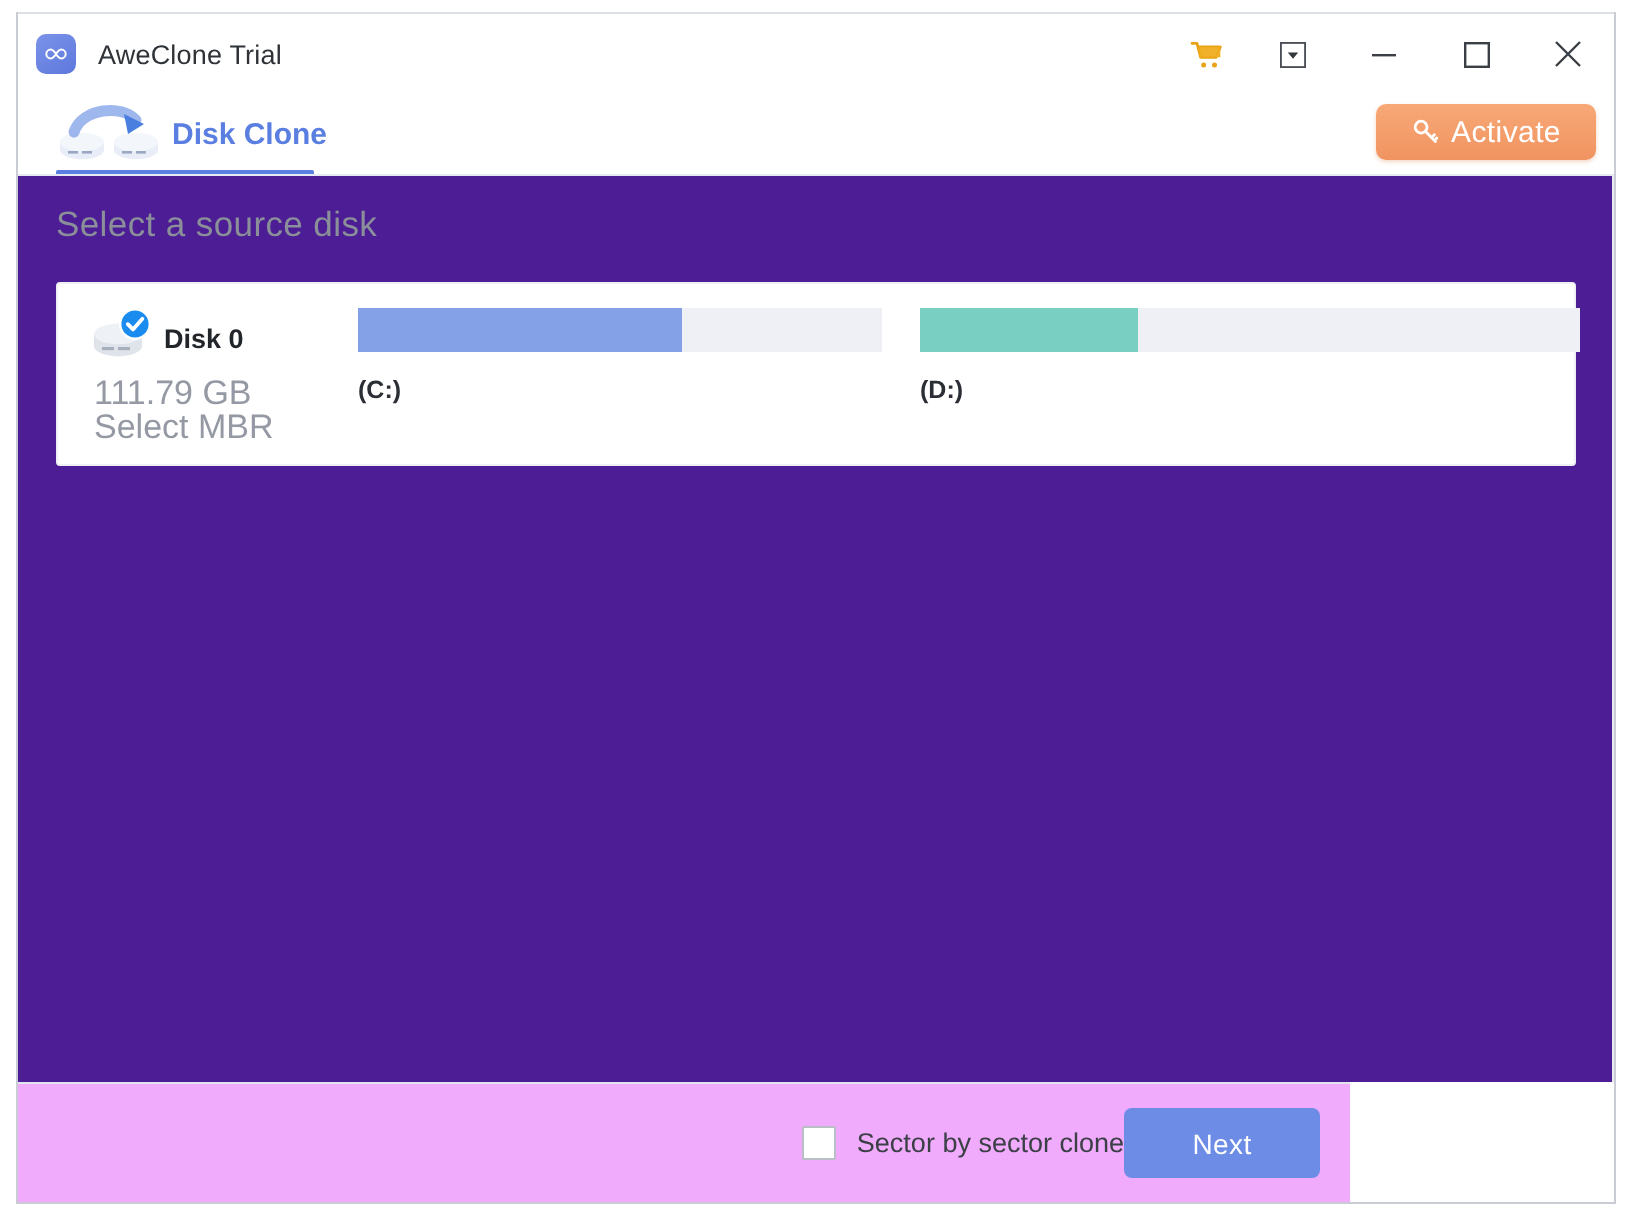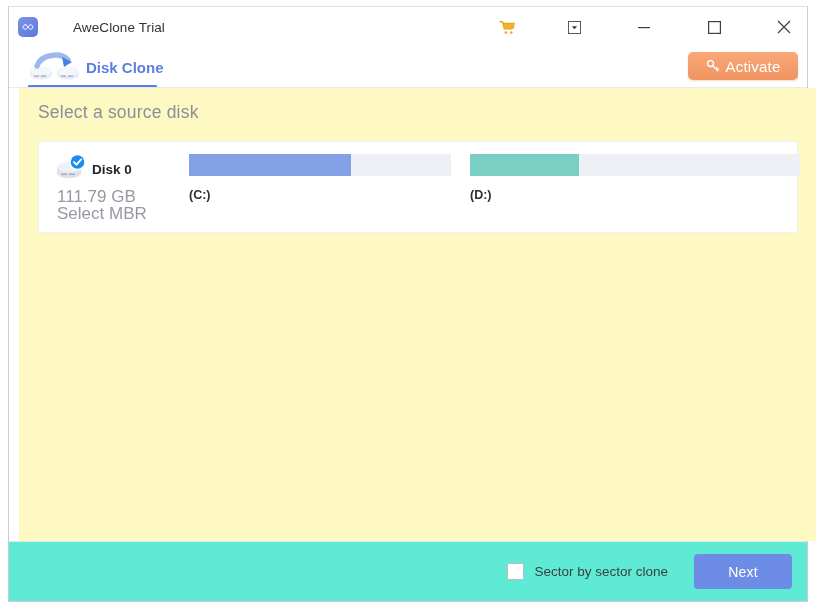--- a/index.html
+++ b/index.html
@@ -34,21 +34,20 @@
   .frame-border-bottom { left: 8px;  top: 601px;width: 800px; height: 1px; }
 
   
   .title-bar {
     position: absolute;
     left: 9px; top: 7px;
     width: 798px; height: 40px;
     background: #ffffff;
     display: flex;
     align-items: center;
-    gap: 24px;
   }
   .app-logo {
     margin-left: 9px;
     width: 20px; height: 20px;
     border-radius: 5px;
     background: linear-gradient(145deg,#7b93e8,#5d78dd);
     display: flex; align-items: center; justify-content: center;
     flex: none;
   }
   .app-logo svg { display:block; }
@@ -125,23 +124,23 @@
   .tabs-sep {
     position: absolute;
     left: 9px; top: 87px;
     width: 798px; height: 1px;
     background: #e6e9ef;
   }
 
   
   .content {
     position: absolute;
-    left: 19px; top: 88px;
+    left: 9px; top: 88px;
     width: 798px; height: 453px;
-    background: #fef9c3;
+    background: #4c1d95;
   }
   .page-title {
     position: absolute;
     left: 19px; top: 14px;
     font-size: 17.5px;
     color: #8a8f99;
     letter-spacing: 0.2px;
   }
 
   
@@ -227,22 +226,22 @@
     position: absolute;
     right: 0; top: 0;
     width: 1px; height: 100%;
     background: #e9ebf0;
   }
 
   
   .bottom-bar {
     position: absolute;
     left: 9px; top: 541px;
-    width: 798px; height: 60px;
-    background: #5eead4;
+    width: 666px; height: 60px;
+    background: #f0abfc;
     border-top: 1px solid #e2e5ec;
     box-sizing: border-box;
     display: flex;
     align-items: center;
     justify-content: flex-end;
   }
   .sector-checkbox-group {
     display: flex;
     align-items: center;
     cursor: default;
@@ -254,21 +253,20 @@
     border-radius: 1px;
     flex: none;
   }
   .checkbox-label {
     margin-left: 10px;
     font-size: 13.5px;
     color: #3b3f46;
     white-space: nowrap;
   }
   .next-button {
-    margin-left: 26px;
     margin-right: 15px;
     width: 98px; height: 35px;
     border: none;
     border-radius: 4px;
     background: #6d8ce6;
     color: #ffffff;
     font-size: 14px;
     font-family: "Liberation Sans", sans-serif;
     cursor: default;
     letter-spacing: 0.2px;

